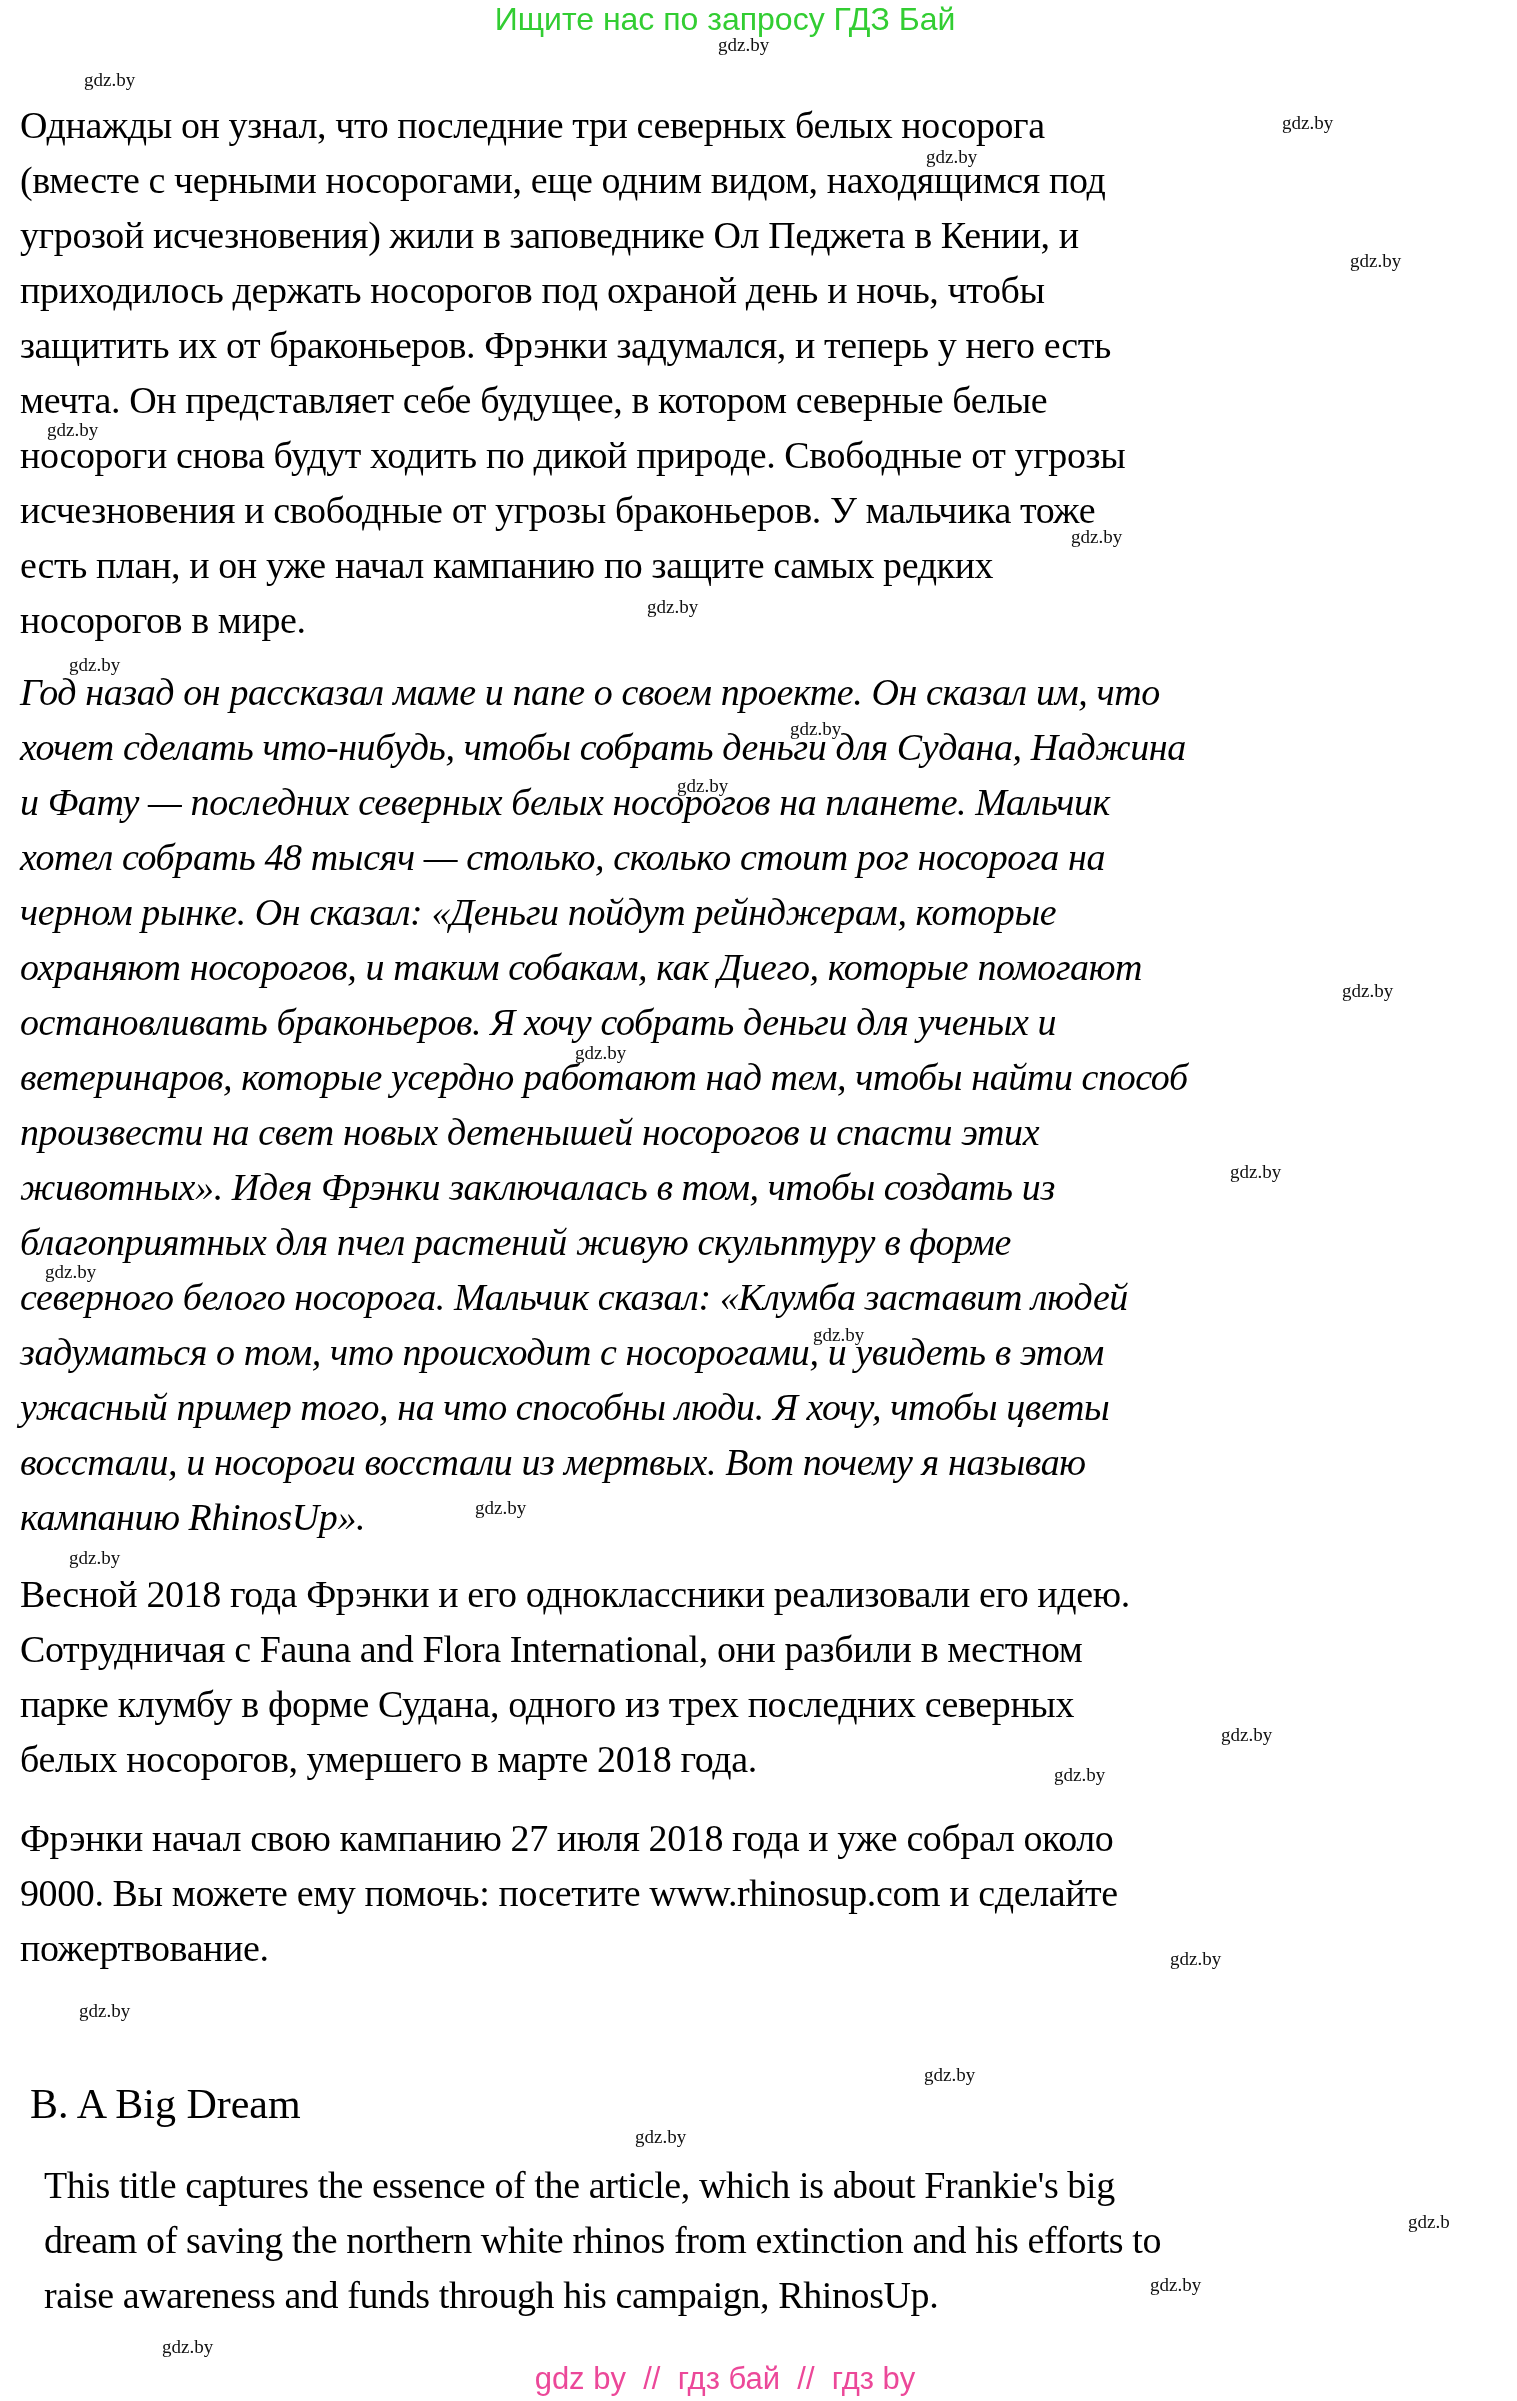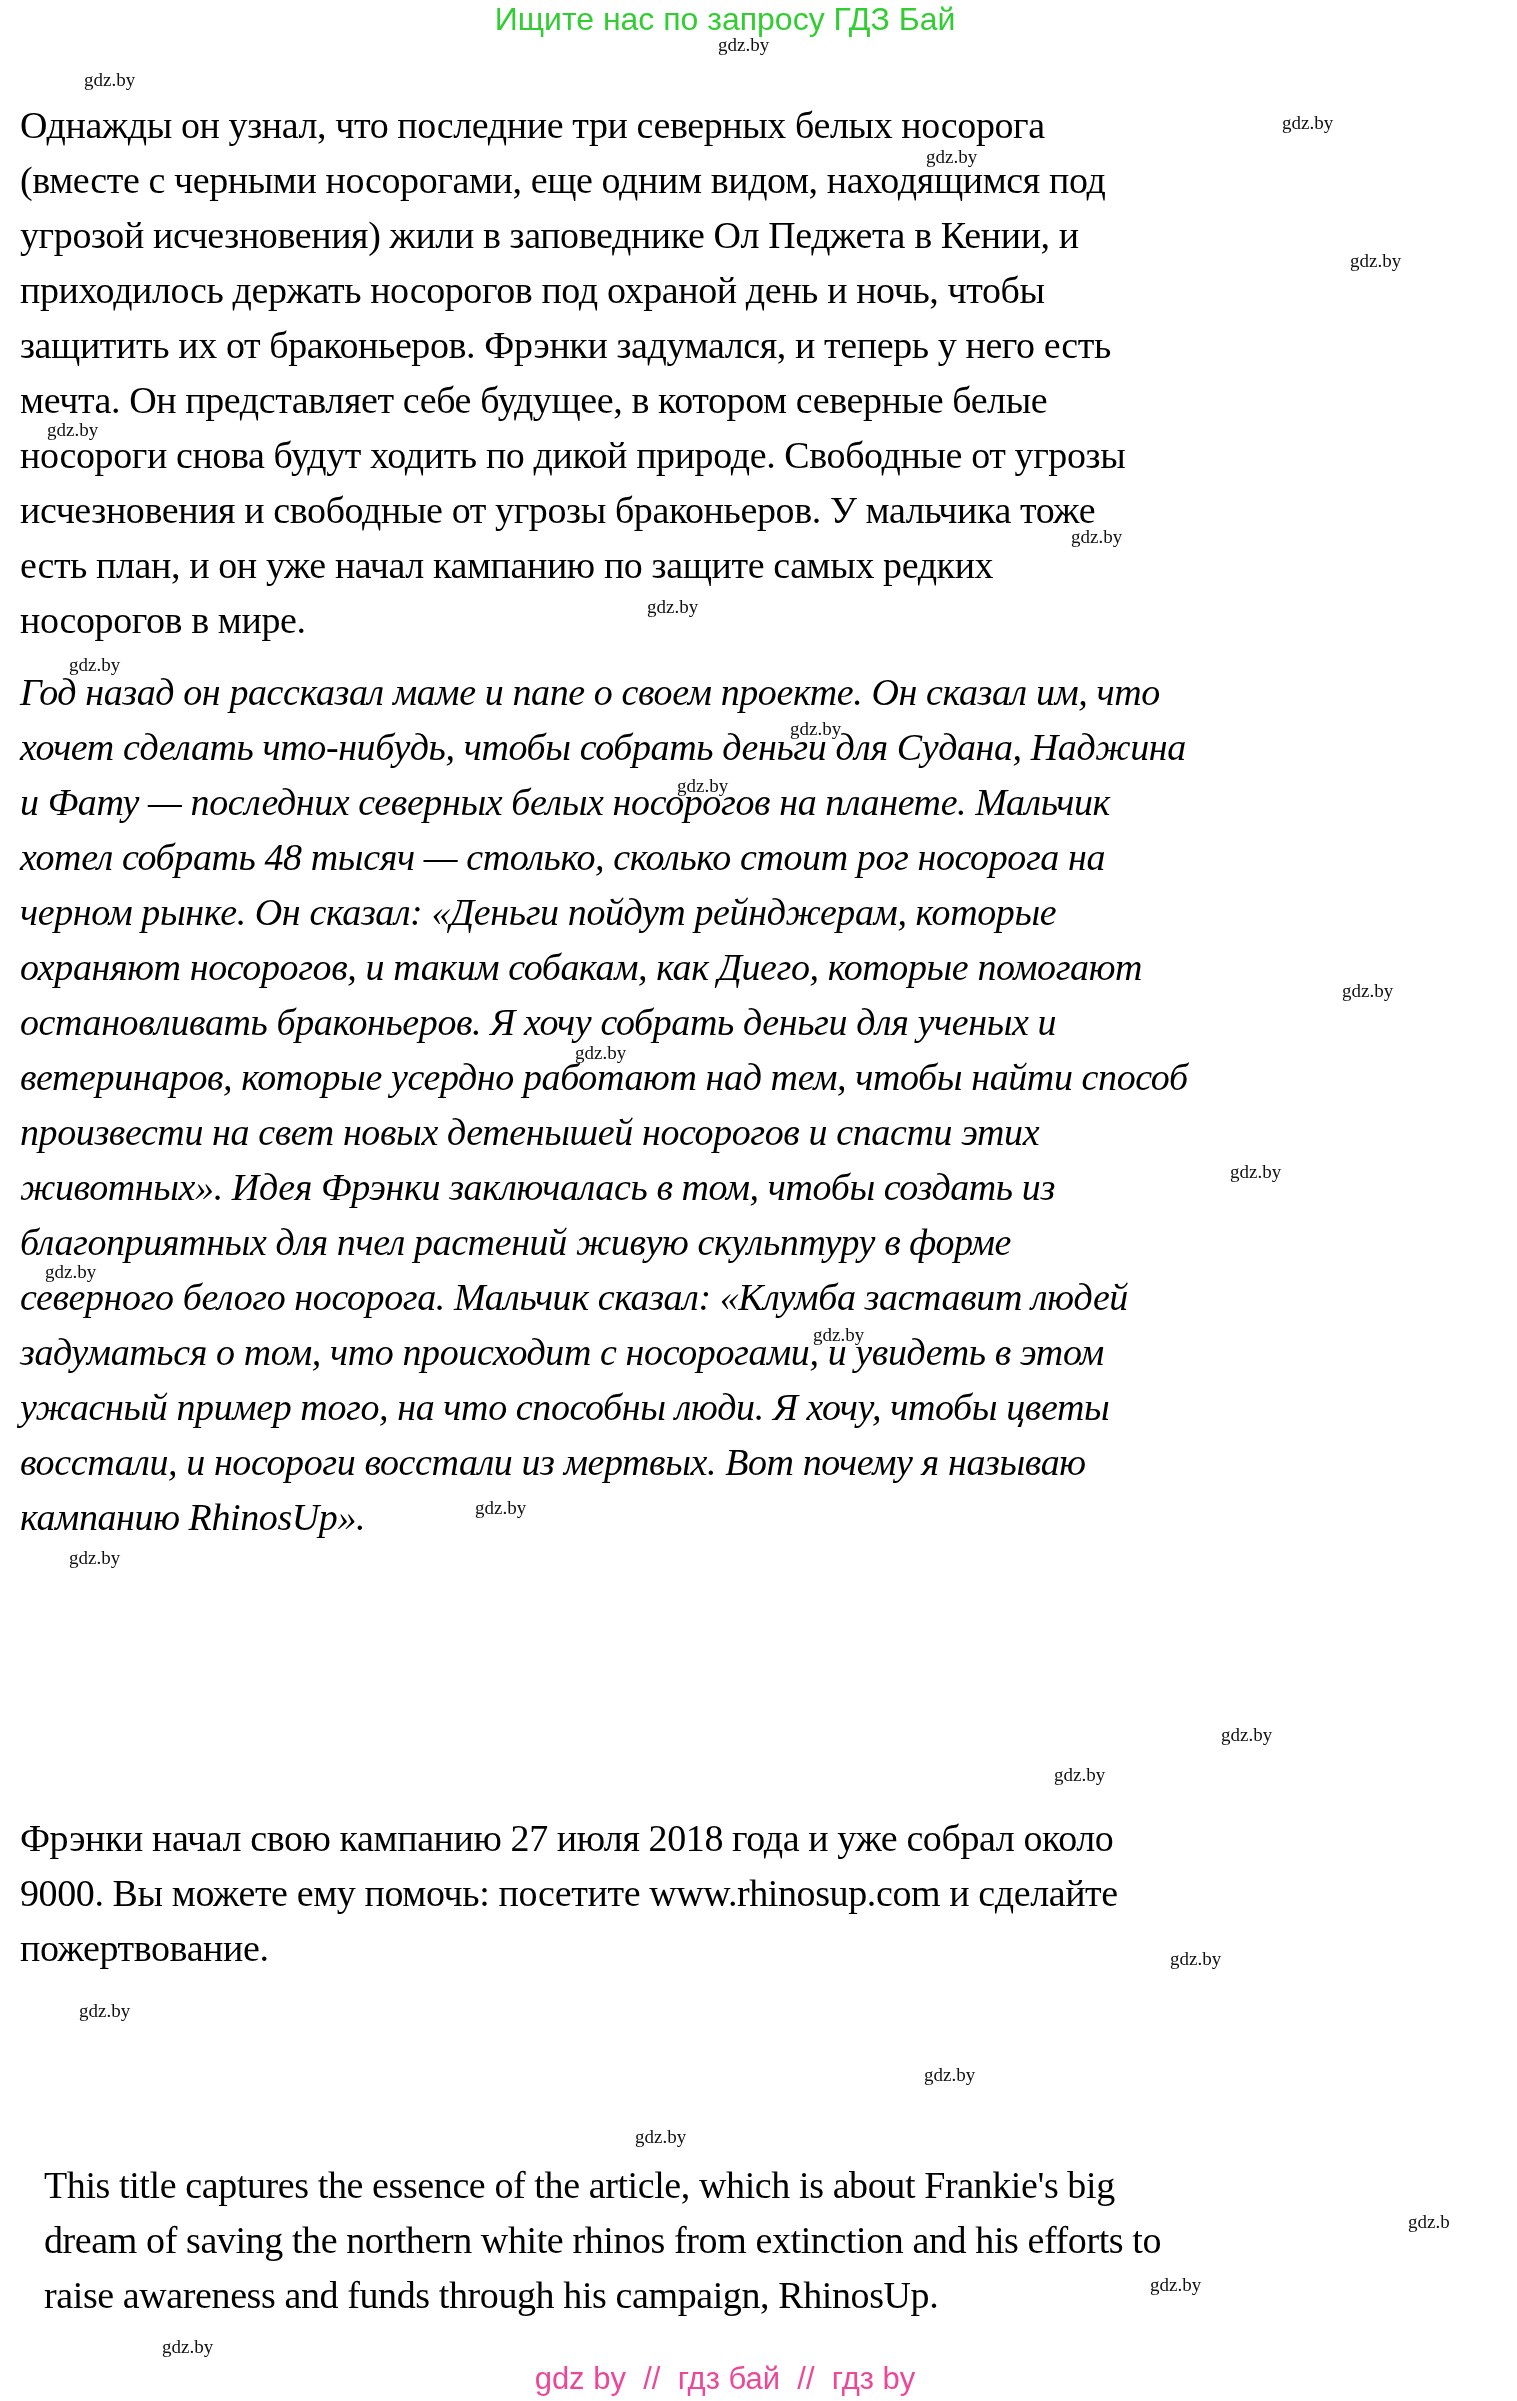--- a/index.html
+++ b/index.html
@@ -99,24 +99,29 @@
 остановливать браконьеров. Я хочу собрать деньги для ученых и
 ветеринаров, которые усердно работают над тем, чтобы найти способ
 произвести на свет новых детенышей носорогов и спасти этих
 животных». Идея Фрэнки заключалась в том, чтобы создать из
 благоприятных для пчел растений живую скульптуру в форме
 северного белого носорога. Мальчик сказал: «Клумба заставит людей
 задуматься о том, что происходит с носорогами, и увидеть в этом
 ужасный пример того, на что способны люди. Я хочу, чтобы цветы
 восстали, и носороги восстали из мертвых. Вот почему я называю
 кампанию RhinosUp».</div>
+  <div class="para p3">Весной 2018 года Фрэнки и его одноклассники реализовали его идею.
+Сотрудничая с Fauna and Flora International, они разбили в местном
+парке клумбу в форме Судана, одного из трех последних северных
+белых носорогов, умершего в марте 2018 года.</div>
   <div class="para p4">Фрэнки начал свою кампанию 27 июля 2018 года и уже собрал около
 9000. Вы можете ему помочь: посетите www.rhinosup.com и сделайте
 пожертвование.</div>
 
+  <h2 class="heading">B. A Big Dream</h2>
 
   <div class="para en">This title captures the essence of the article, which is about Frankie's big
 dream of saving the northern white rhinos from extinction and his efforts to
 raise awareness and funds through his campaign, RhinosUp.</div>
 
   <div>
     <span class="wm" style="left:718px;  top:34px;">gdz.by</span>
     <span class="wm" style="left:84px;  top:69px;">gdz.by</span>
     <span class="wm" style="left:1282px; top:112px;">gdz.by</span>
     <span class="wm" style="left:926px; top:146px;">gdz.by</span>

